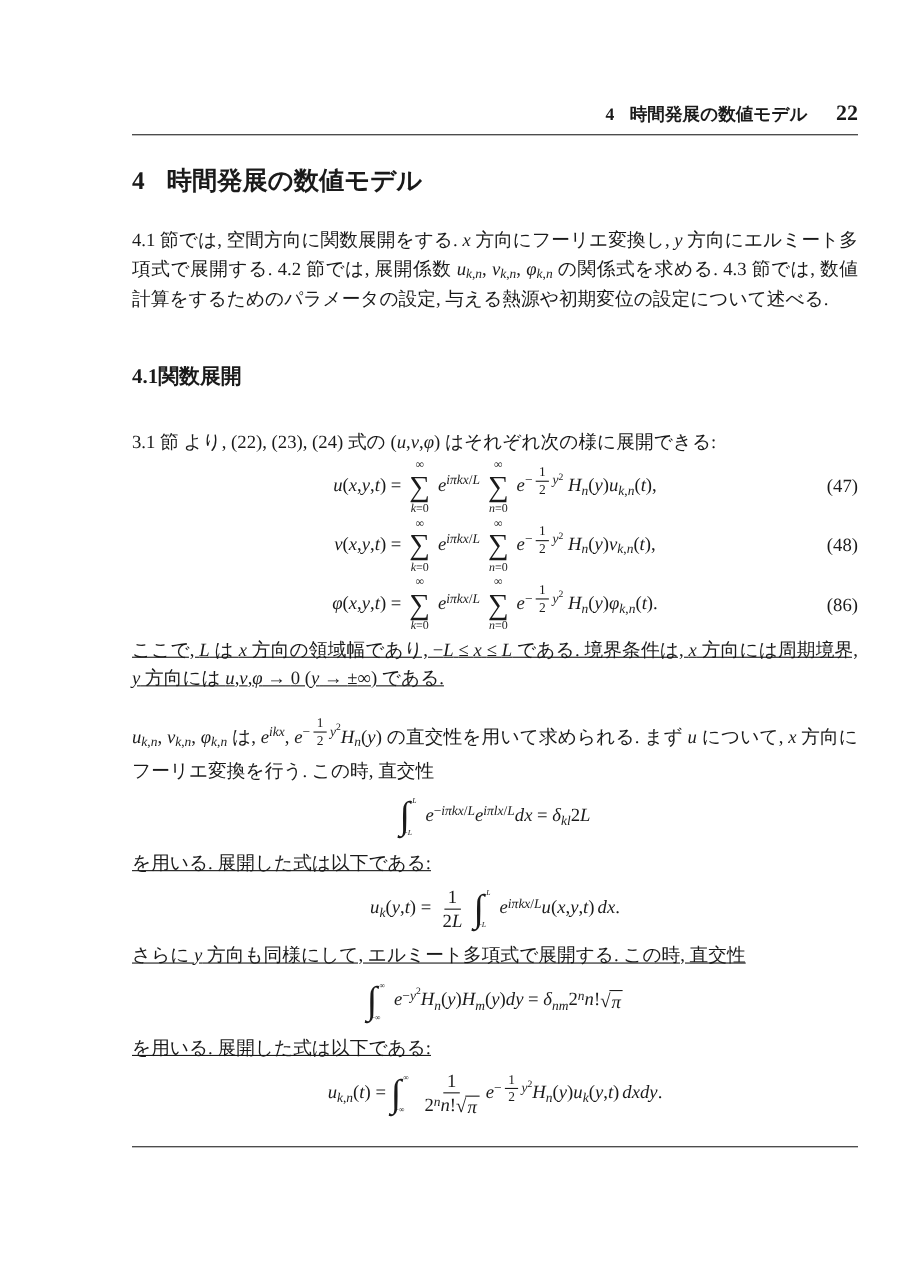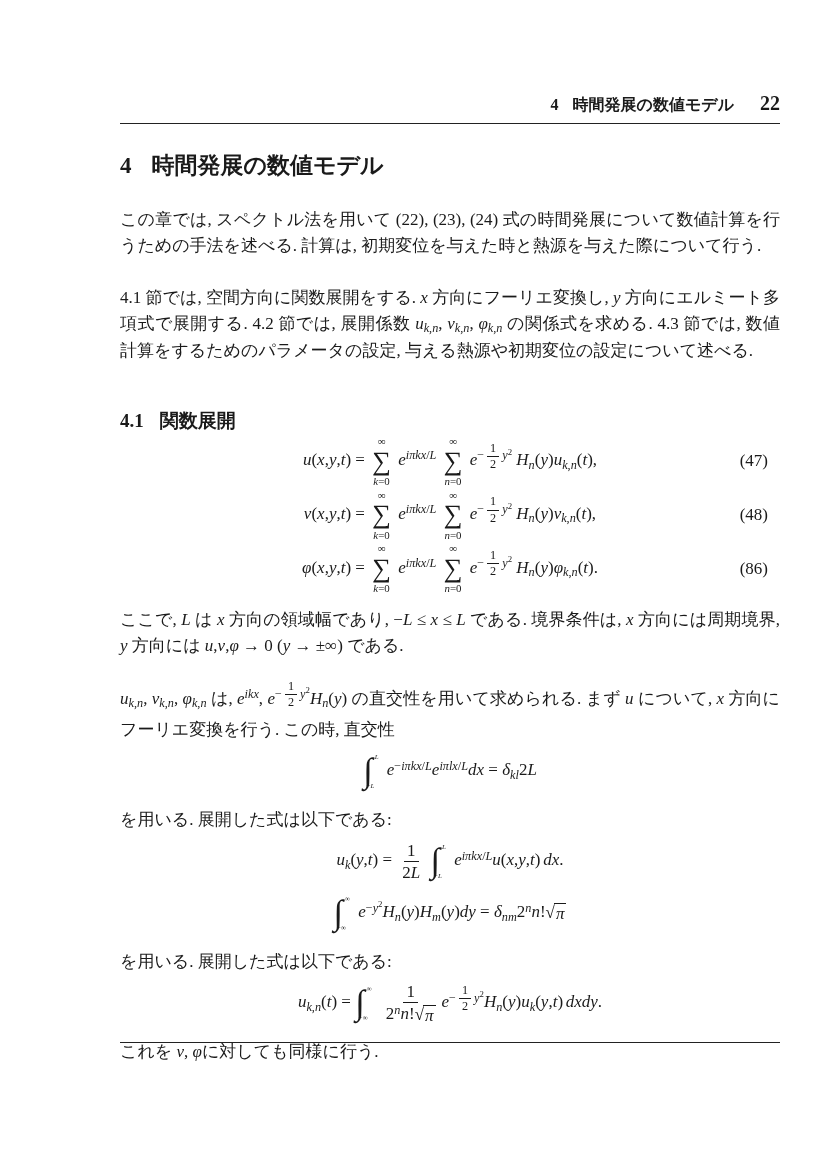--- a/index.html
+++ b/index.html
@@ -11,30 +11,30 @@
   
   .header{display:flex;justify-content:flex-end;align-items:baseline;gap:26px;
           border-bottom:1.5px solid #222;padding-bottom:7px;font-weight:bold;}
   .running-sec-no{font-size:16px;}
   .running-head{font-family:"Liberation Sans","DejaVu Sans",sans-serif;font-size:16px;margin-left:-12px;}
   .page-num{font-size:20px;}
   
   .sec-heading{display:flex;align-items:baseline;gap:20px;margin-top:26px;font-weight:bold;font-size:23px;}
   .sec-heading .num{font-family:"Liberation Serif",serif;}
   .sec-heading .ttl{font-family:"Liberation Sans","DejaVu Sans",sans-serif;}
-  .subsec-heading{display:flex;align-items:baseline;gap:16px;margin-top:44px;font-weight:bold;font-size:19px;}
+  .subsec-heading{display:flex;align-items:baseline;margin-top:44px;font-weight:bold;font-size:19px;}
   .subsec-heading .num{font-family:"Liberation Serif",serif;}
   .subsec-heading .ttl{font-family:Liberation Mono, monospace;}
   
   .para{line-height:26px;text-align:justify;margin-top:26px;}
-  .para.tight{margin-top:12px;}
+  .para.tight{margin-top:2px;text-decoration:underline;}
   
   .eqrow{position:relative;display:flex;justify-content:center;align-items:center;min-height:47px;margin:1px 0;}
   .eqrow:first-of-type{margin-top:6px;}
-  .eqnum{position:absolute;right:12px;top:50%;transform:translateY(-50%);}
+  .eqnum{position:absolute;right:0;top:50%;transform:translateY(-50%);}
   .disp{display:flex;justify-content:center;align-items:center;min-height:46px;margin:6px 0;}
   .eqbody{line-height:1.2;}
   
   .mi{font-style:italic;font-family:"Liberation Serif",serif;}
   .mo{font-style:normal;}
   .thin{display:inline-block;width:0.16em;}
   .msup{font-size:0.72em;position:relative;top:-0.48em;}
   .msub{font-size:0.72em;position:relative;top:0.28em;}
   .msum{display:inline-flex;flex-direction:column;align-items:center;vertical-align:middle;margin:0 3px;line-height:1;}
   .msum .msym{font-size:1.55em;line-height:1.05;}
@@ -62,28 +62,28 @@
       <span class="running-sec-no">4</span>
       <span class="running-head">時間発展の数値モデル</span>
       <span class="page-num">22</span>
     </div>
 
     <div class="sec-heading">
       <span class="num">4</span>
       <span class="ttl">時間発展の数値モデル</span>
     </div>
 
-    <div class="para"><span class="mrow"><span class="mo">この章では, スペクトル法を用いて (22), (23), (24) 式の時間発展について数値計算を行うための手法を述べる. 計算は, 初期変位を与えた時と熱源を与えた際について行う.</span></span></div>
     <div class="para"><span class="mrow"><span class="mo">4.1 節では, 空間方向に関数展開をする. </span><span class="mi">x</span><span class="mo"> 方向にフーリエ変換し, </span><span class="mi">y</span><span class="mo"> 方向にエルミート多項式で展開する. 4.2 節では, 展開係数 </span><span class="mi">u</span><span class="msub"><span class="mrow"><span class="mi">k</span><span class="mo">,</span><span class="mi">n</span></span></span><span class="mo">, </span><span class="mi">v</span><span class="msub"><span class="mrow"><span class="mi">k</span><span class="mo">,</span><span class="mi">n</span></span></span><span class="mo">, </span><span class="mi">φ</span><span class="msub"><span class="mrow"><span class="mi">k</span><span class="mo">,</span><span class="mi">n</span></span></span><span class="mo"> の関係式を求める. 4.3 節では, 数値計算をするためのパラメータの設定, 与える熱源や初期変位の設定について述べる.</span></span></div>
 
     <div class="subsec-heading">
       <span class="num">4.1</span>
       <span class="ttl">関数展開</span>
     </div>
 
+    <div class="para" style="margin-top:34px;"><span class="mrow"><span class="mo">3.1 節 より, (22), (23), (24) 式の (</span><span class="mi">u</span><span class="mo">,</span><span class="mi">v</span><span class="mo">,</span><span class="mi">φ</span><span class="mo">) はそれぞれ次の様に展開できる:</span></span></div>
 
     <div class="eqrow">
       <span class="eqbody"><span class="mrow"><span class="mi">u</span><span class="mo">(</span><span class="mi">x</span><span class="mo">,</span><span class="mi">y</span><span class="mo">,</span><span class="mi">t</span><span class="mo">) = </span><span class="msum">
               <span class="mlim mupper"><span class="mrow"><span class="mo">∞</span></span></span>
               <span class="msym">∑</span>
               <span class="mlim mlower"><span class="mrow"><span class="mi">k</span><span class="mo">=0</span></span></span>
             </span><span class="mo"> </span><span class="mi">e</span><span class="msup"><span class="mrow"><span class="mi">i</span><span class="mi">π</span><span class="mi">k</span><span class="mi">x</span><span class="mo">/</span><span class="mi">L</span></span></span><span class="mo"> </span><span class="msum">
               <span class="mlim mupper"><span class="mrow"><span class="mo">∞</span></span></span>
               <span class="msym">∑</span>
               <span class="mlim mlower"><span class="mrow"><span class="mi">n</span><span class="mo">=0</span></span></span>
@@ -148,20 +148,21 @@
               <span class="fden"><span class="mrow"><span class="mo">2</span><span class="mi">L</span></span></span>
             </span><span class="mo"> </span><span class="mint">
               <span class="isym">∫</span>
               <span class="ilims">
                 <span class="mlim iup"><span class="mrow"><span class="mi">L</span></span></span>
                 <span class="mlim ilo"><span class="mrow"><span class="mo">−</span><span class="mi">L</span></span></span>
               </span>
             </span><span class="mo"> </span><span class="mi">e</span><span class="msup"><span class="mrow"><span class="mi">i</span><span class="mi">π</span><span class="mi">k</span><span class="mi">x</span><span class="mo">/</span><span class="mi">L</span></span></span><span class="mi">u</span><span class="mo">(</span><span class="mi">x</span><span class="mo">,</span><span class="mi">y</span><span class="mo">,</span><span class="mi">t</span><span class="mo">)</span><span class="thin"></span><span class="mi">d</span><span class="mi">x</span><span class="mo">.</span></span></span>
     </div>
 
+    <div class="para tight"><span class="mrow"><span class="mo">さらに </span><span class="mi">y</span><span class="mo"> 方向も同様にして, エルミート多項式で展開する. この時, 直交性</span></span></div>
 
     <div class="disp">
       <span class="eqbody"><span class="mrow"><span class="mint">
               <span class="isym">∫</span>
               <span class="ilims">
                 <span class="mlim iup"><span class="mrow"><span class="mo">∞</span></span></span>
                 <span class="mlim ilo"><span class="mrow"><span class="mo">−</span><span class="mo">∞</span></span></span>
               </span>
             </span><span class="mo"> </span><span class="mi">e</span><span class="msup"><span class="mrow"><span class="mo">−</span><span class="mi">y</span><span class="msup"><span class="mrow"><span class="mo">2</span></span></span></span></span><span class="mi">H</span><span class="msub"><span class="mrow"><span class="mi">n</span></span></span><span class="mo">(</span><span class="mi">y</span><span class="mo">)</span><span class="mi">H</span><span class="msub"><span class="mrow"><span class="mi">m</span></span></span><span class="mo">(</span><span class="mi">y</span><span class="mo">)</span><span class="mi">d</span><span class="mi">y</span><span class="mo"> = </span><span class="mi">δ</span><span class="msub"><span class="mrow"><span class="mi">n</span><span class="mi">m</span></span></span><span class="mo">2</span><span class="msup"><span class="mrow"><span class="mi">n</span></span></span><span class="mi">n</span><span class="mo">!</span><span class="msqrt">
               <span class="rsym">√</span>
@@ -183,17 +184,16 @@
               <span class="fden"><span class="mrow"><span class="mo">2</span><span class="msup"><span class="mrow"><span class="mi">n</span></span></span><span class="mi">n</span><span class="mo">!</span><span class="msqrt">
                     <span class="rsym">√</span>
                     <span class="rbar"><span class="mrow"><span class="mi">π</span></span></span>
                   </span></span></span>
             </span><span class="mi">e</span><span class="msup"><span class="mrow"><span class="mo">−</span><span class="mfrac">
                   <span class="fnum"><span class="mrow"><span class="mo">1</span></span></span>
                   <span class="fden"><span class="mrow"><span class="mo">2</span></span></span>
                 </span><span class="mi">y</span><span class="msup"><span class="mrow"><span class="mo">2</span></span></span></span></span><span class="mi">H</span><span class="msub"><span class="mrow"><span class="mi">n</span></span></span><span class="mo">(</span><span class="mi">y</span><span class="mo">)</span><span class="mi">u</span><span class="msub"><span class="mrow"><span class="mi">k</span></span></span><span class="mo">(</span><span class="mi">y</span><span class="mo">,</span><span class="mi">t</span><span class="mo">)</span><span class="thin"></span><span class="mi">d</span><span class="mi">x</span><span class="mi">d</span><span class="mi">y</span><span class="mo">.</span></span></span>
     </div>
 
-    <div class="para tight"><span class="mrow"><span class="mo">これを </span><span class="mi">v</span><span class="mo">, </span><span class="mi">φ</span><span class="mo">に対しても同様に行う.</span></span></div>
   </div>
 
   <div class="foot-rule"></div>
 </div>
 
 </body></html>

